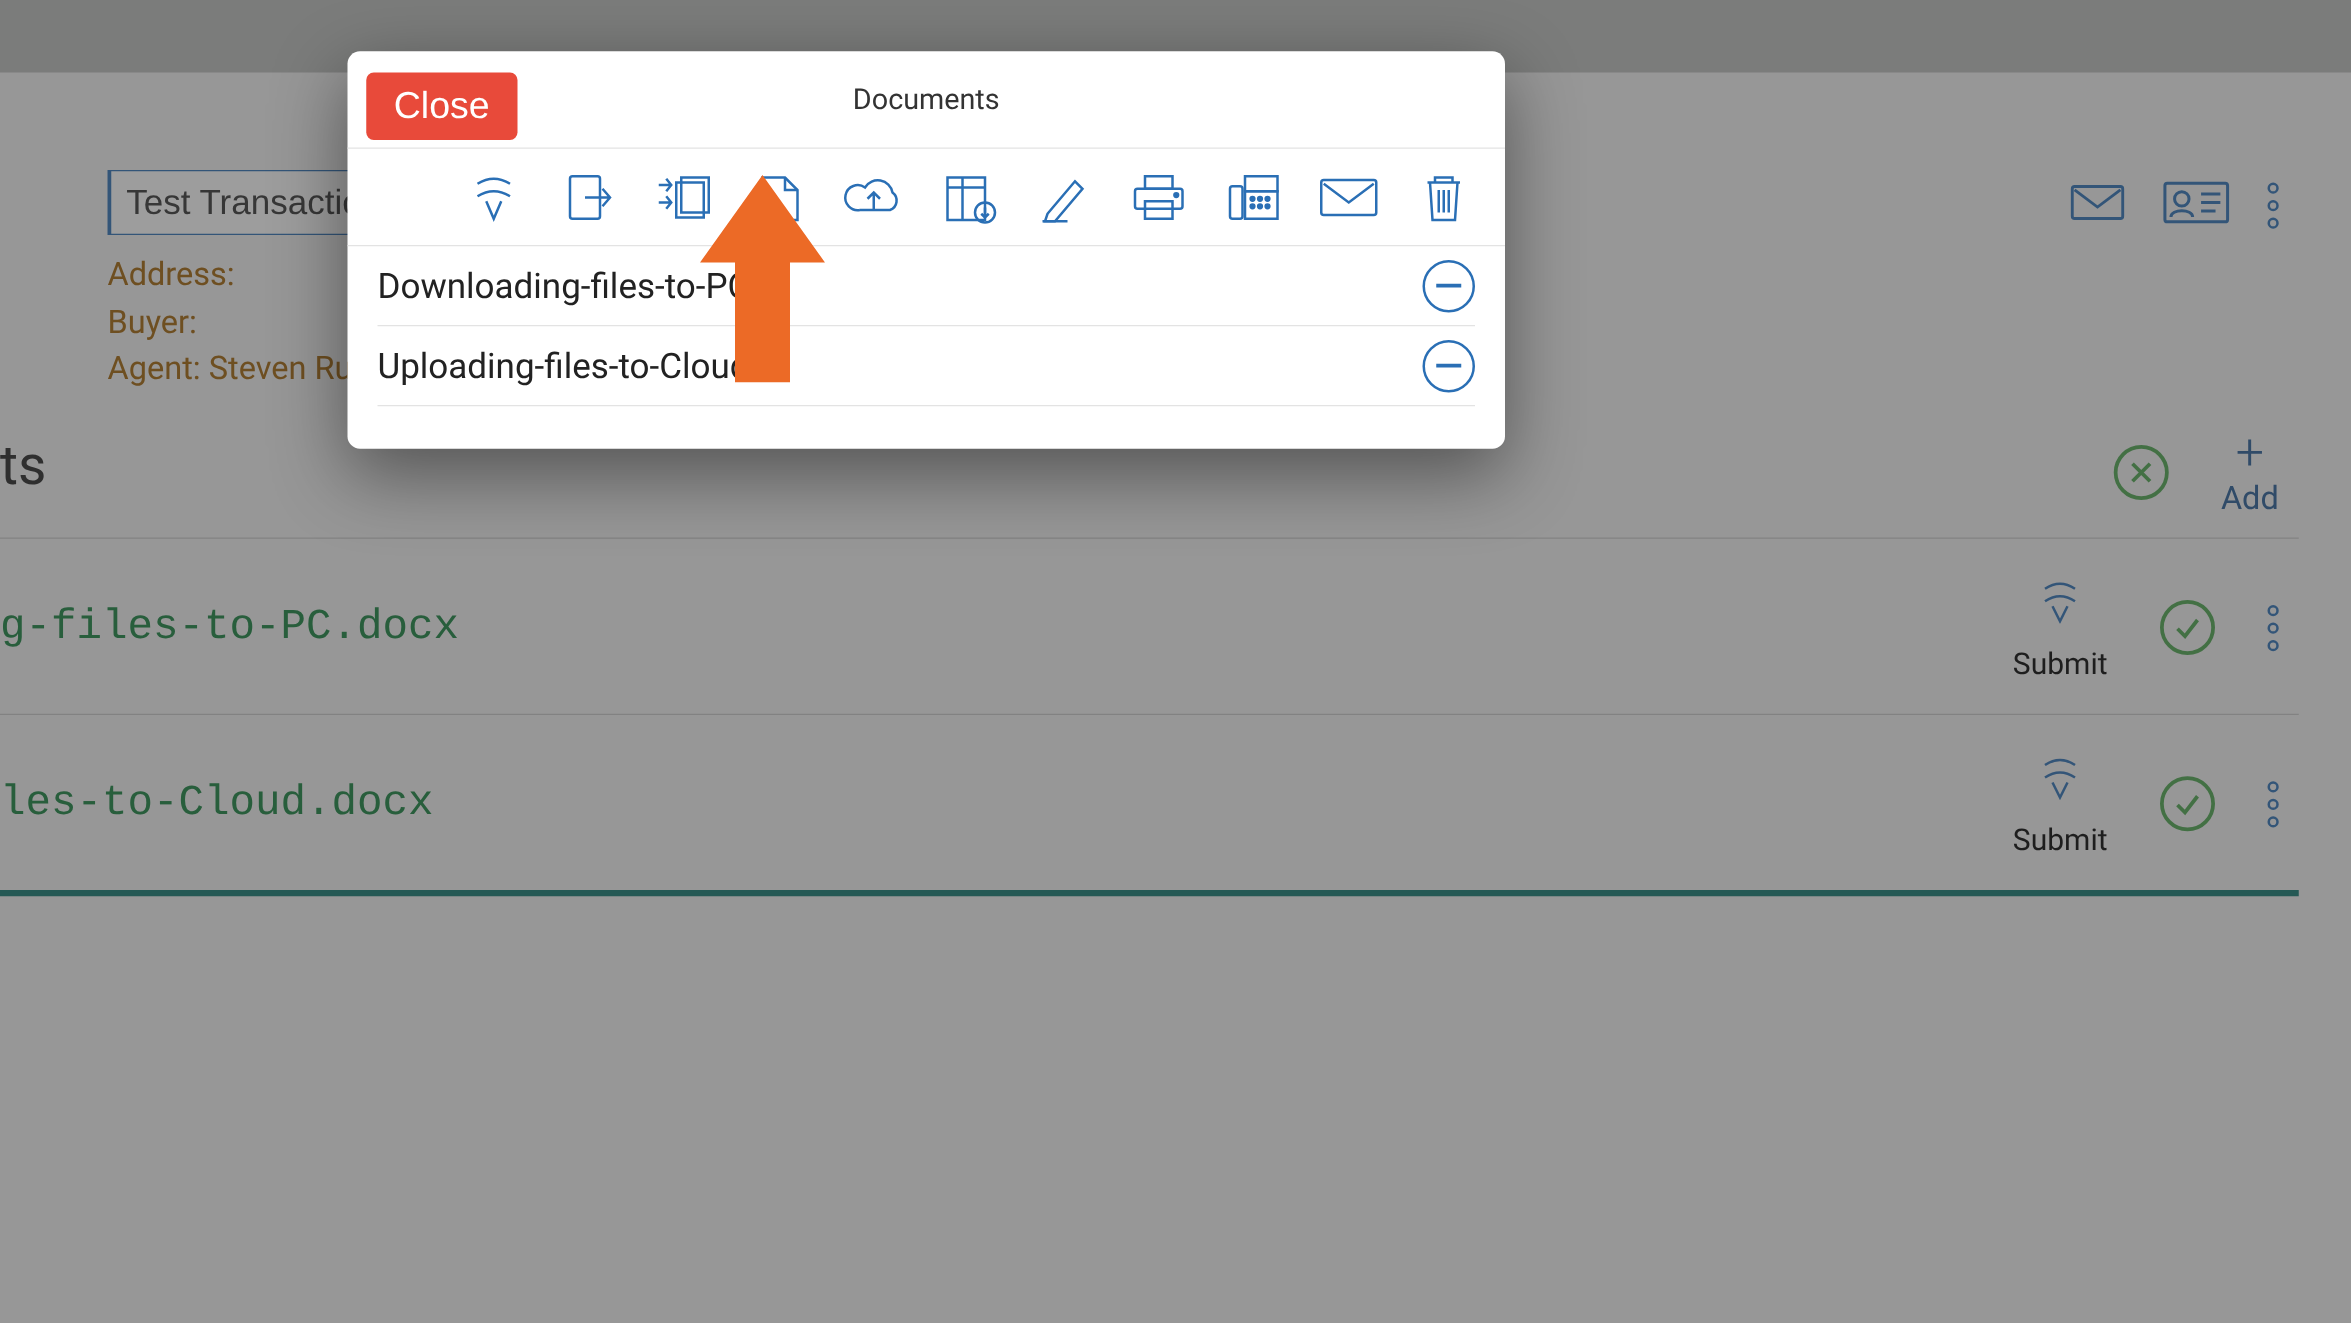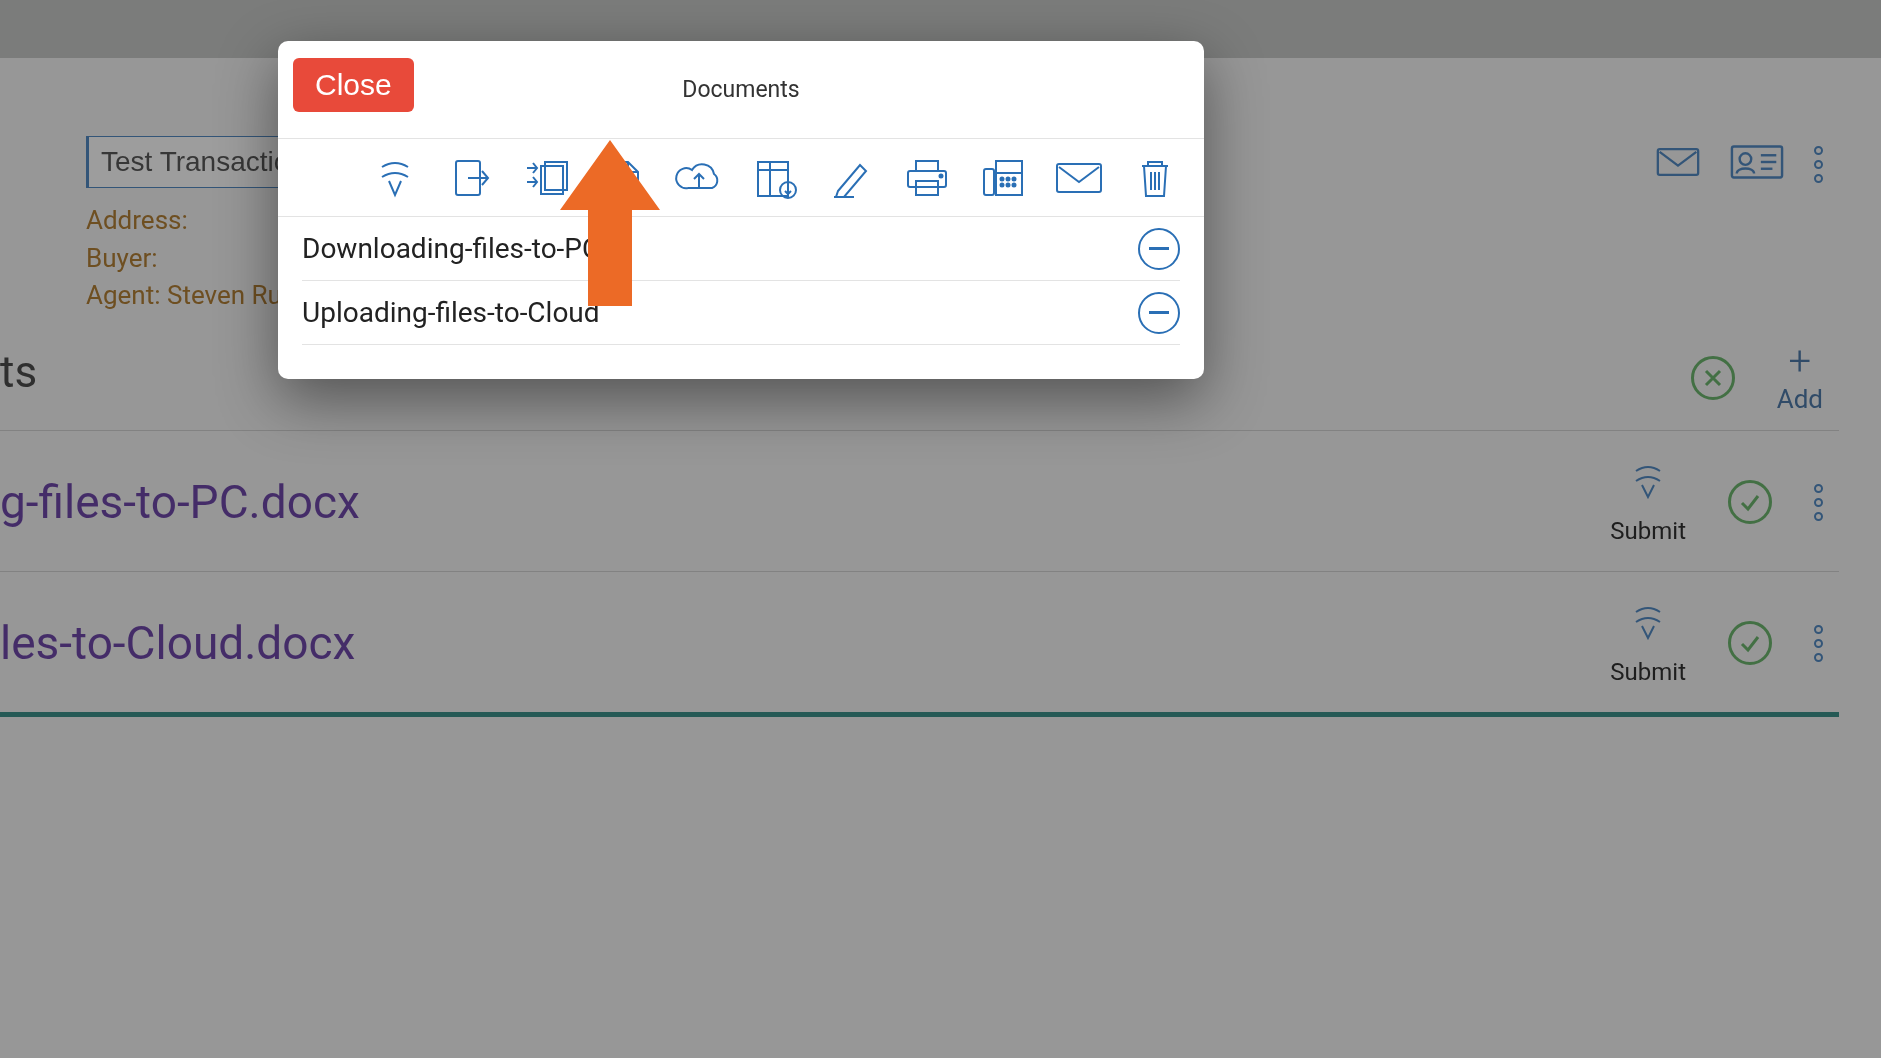--- a/index.html
+++ b/index.html
@@ -31,36 +31,36 @@
 
   .add-cluster { position:absolute; right:58px; top:284px; display:flex; align-items:center; gap:42px; }
   .circ { width:44px; height:44px; border:3px solid #4aa54d; border-radius:50%; display:flex; align-items:center; justify-content:center; }
   .circ.x svg { stroke:#4aa54d; }
   .add-btn { display:flex; flex-direction:column; align-items:center; color:#245a94; font-size:26px; gap:2px; }
   .add-btn .plus { font-size:40px; line-height:1; color:#245a94; font-weight:300; }
 
   .doc-list { position:absolute; left:0; right:42px; top:372px; }
   .doc-row { border-top:1px solid #c9c9c9; padding:28px 0 26px 0; display:flex; align-items:center; }
   .doc-row:last-child { border-bottom:5px solid #0f766e; }
-  .doc-name { font-size:46px; color:#4c1d95; flex:1; padding-left:0; }
+  .doc-name { font-size:34px; color:#15803d; flex:1; padding-left:0;font-family:Liberation Mono, monospace; }
   .row-actions { display:flex; align-items:center; gap:42px; margin-right:16px; }
   .submit-col { display:flex; flex-direction:column; align-items:center; color:#000000; font-size:24px; gap:18px; }
   .submit-col svg { width:48px; height:40px; stroke:#2a6fb5; fill:none; stroke-width:2; }
   .circ.ok { border-color:#4aa54d; }
   .circ.ok svg { stroke:#4aa54d; }
 
   
   .scrim { position:absolute; inset:0; background:rgba(60,60,60,0.50); }
   .modal {
     position:absolute; left:278px; top:41px; width:926px;
     background:#fff; border-radius:10px;
     box-shadow:0 20px 60px rgba(0,0,0,0.45);
     padding-bottom:34px;
   }
-  .modal-head { position:relative; height:98px; border-bottom:1px solid #e3e3e3; display:flex; align-items:center; justify-content:center; }
+  .modal-head { position:relative; height:78px; border-bottom:1px solid #e3e3e3; display:flex; align-items:center; justify-content:center; }
   .close-btn {
     position:absolute; left:15px; top:17px;
     background:#e84a3a; color:#fff; border:none; border-radius:6px;
     padding:10px 22px; font-size:30px; cursor:pointer;
   }
   .modal-title { font-size:23px; color:#333; }
 
   .toolbar { height:78px; border-bottom:1px solid #e3e3e3; display:flex; align-items:center; justify-content:flex-end; gap:26px; padding:0 24px 0 0; }
   .toolbar .ticon { width:50px; height:46px; display:flex; align-items:center; justify-content:center; cursor:pointer; }
   .toolbar svg { stroke:#2a6fb5; fill:none; stroke-width:2; }

